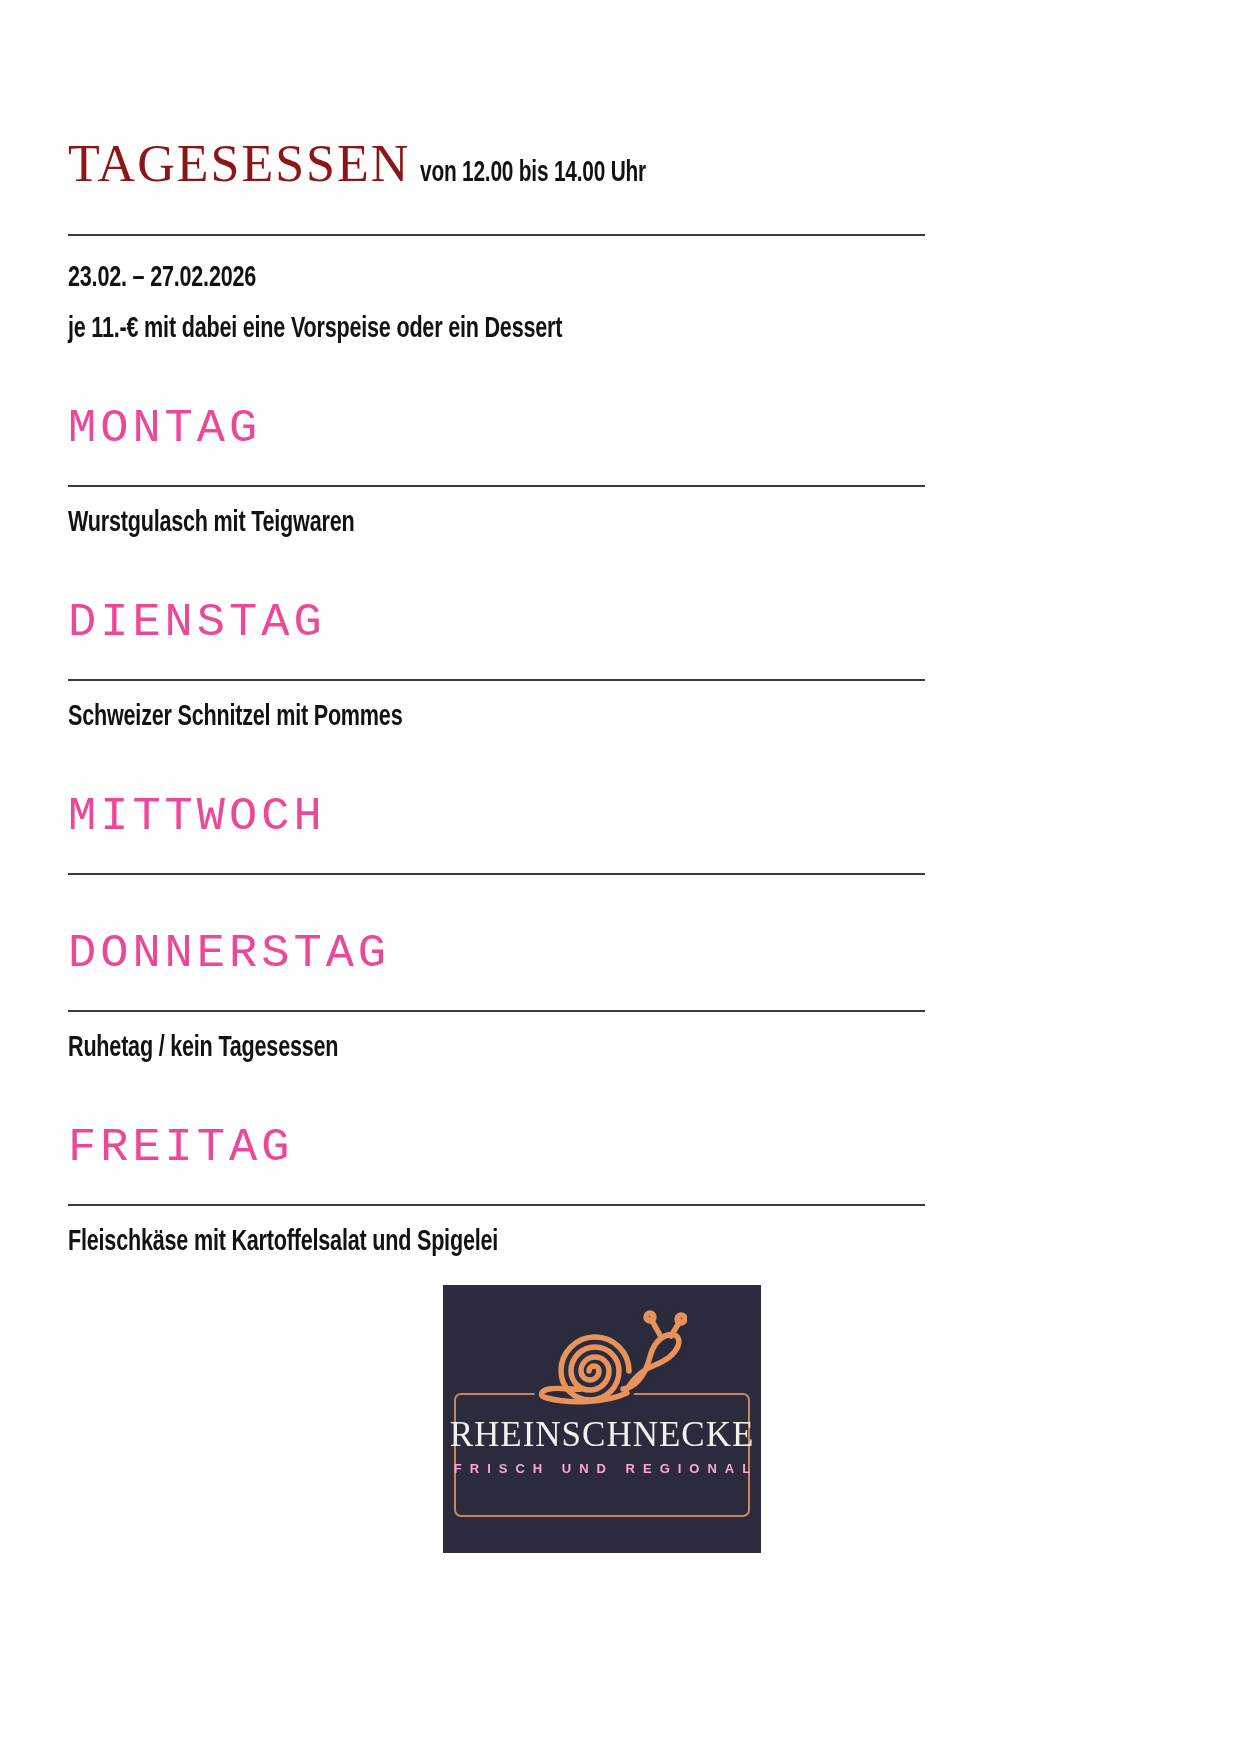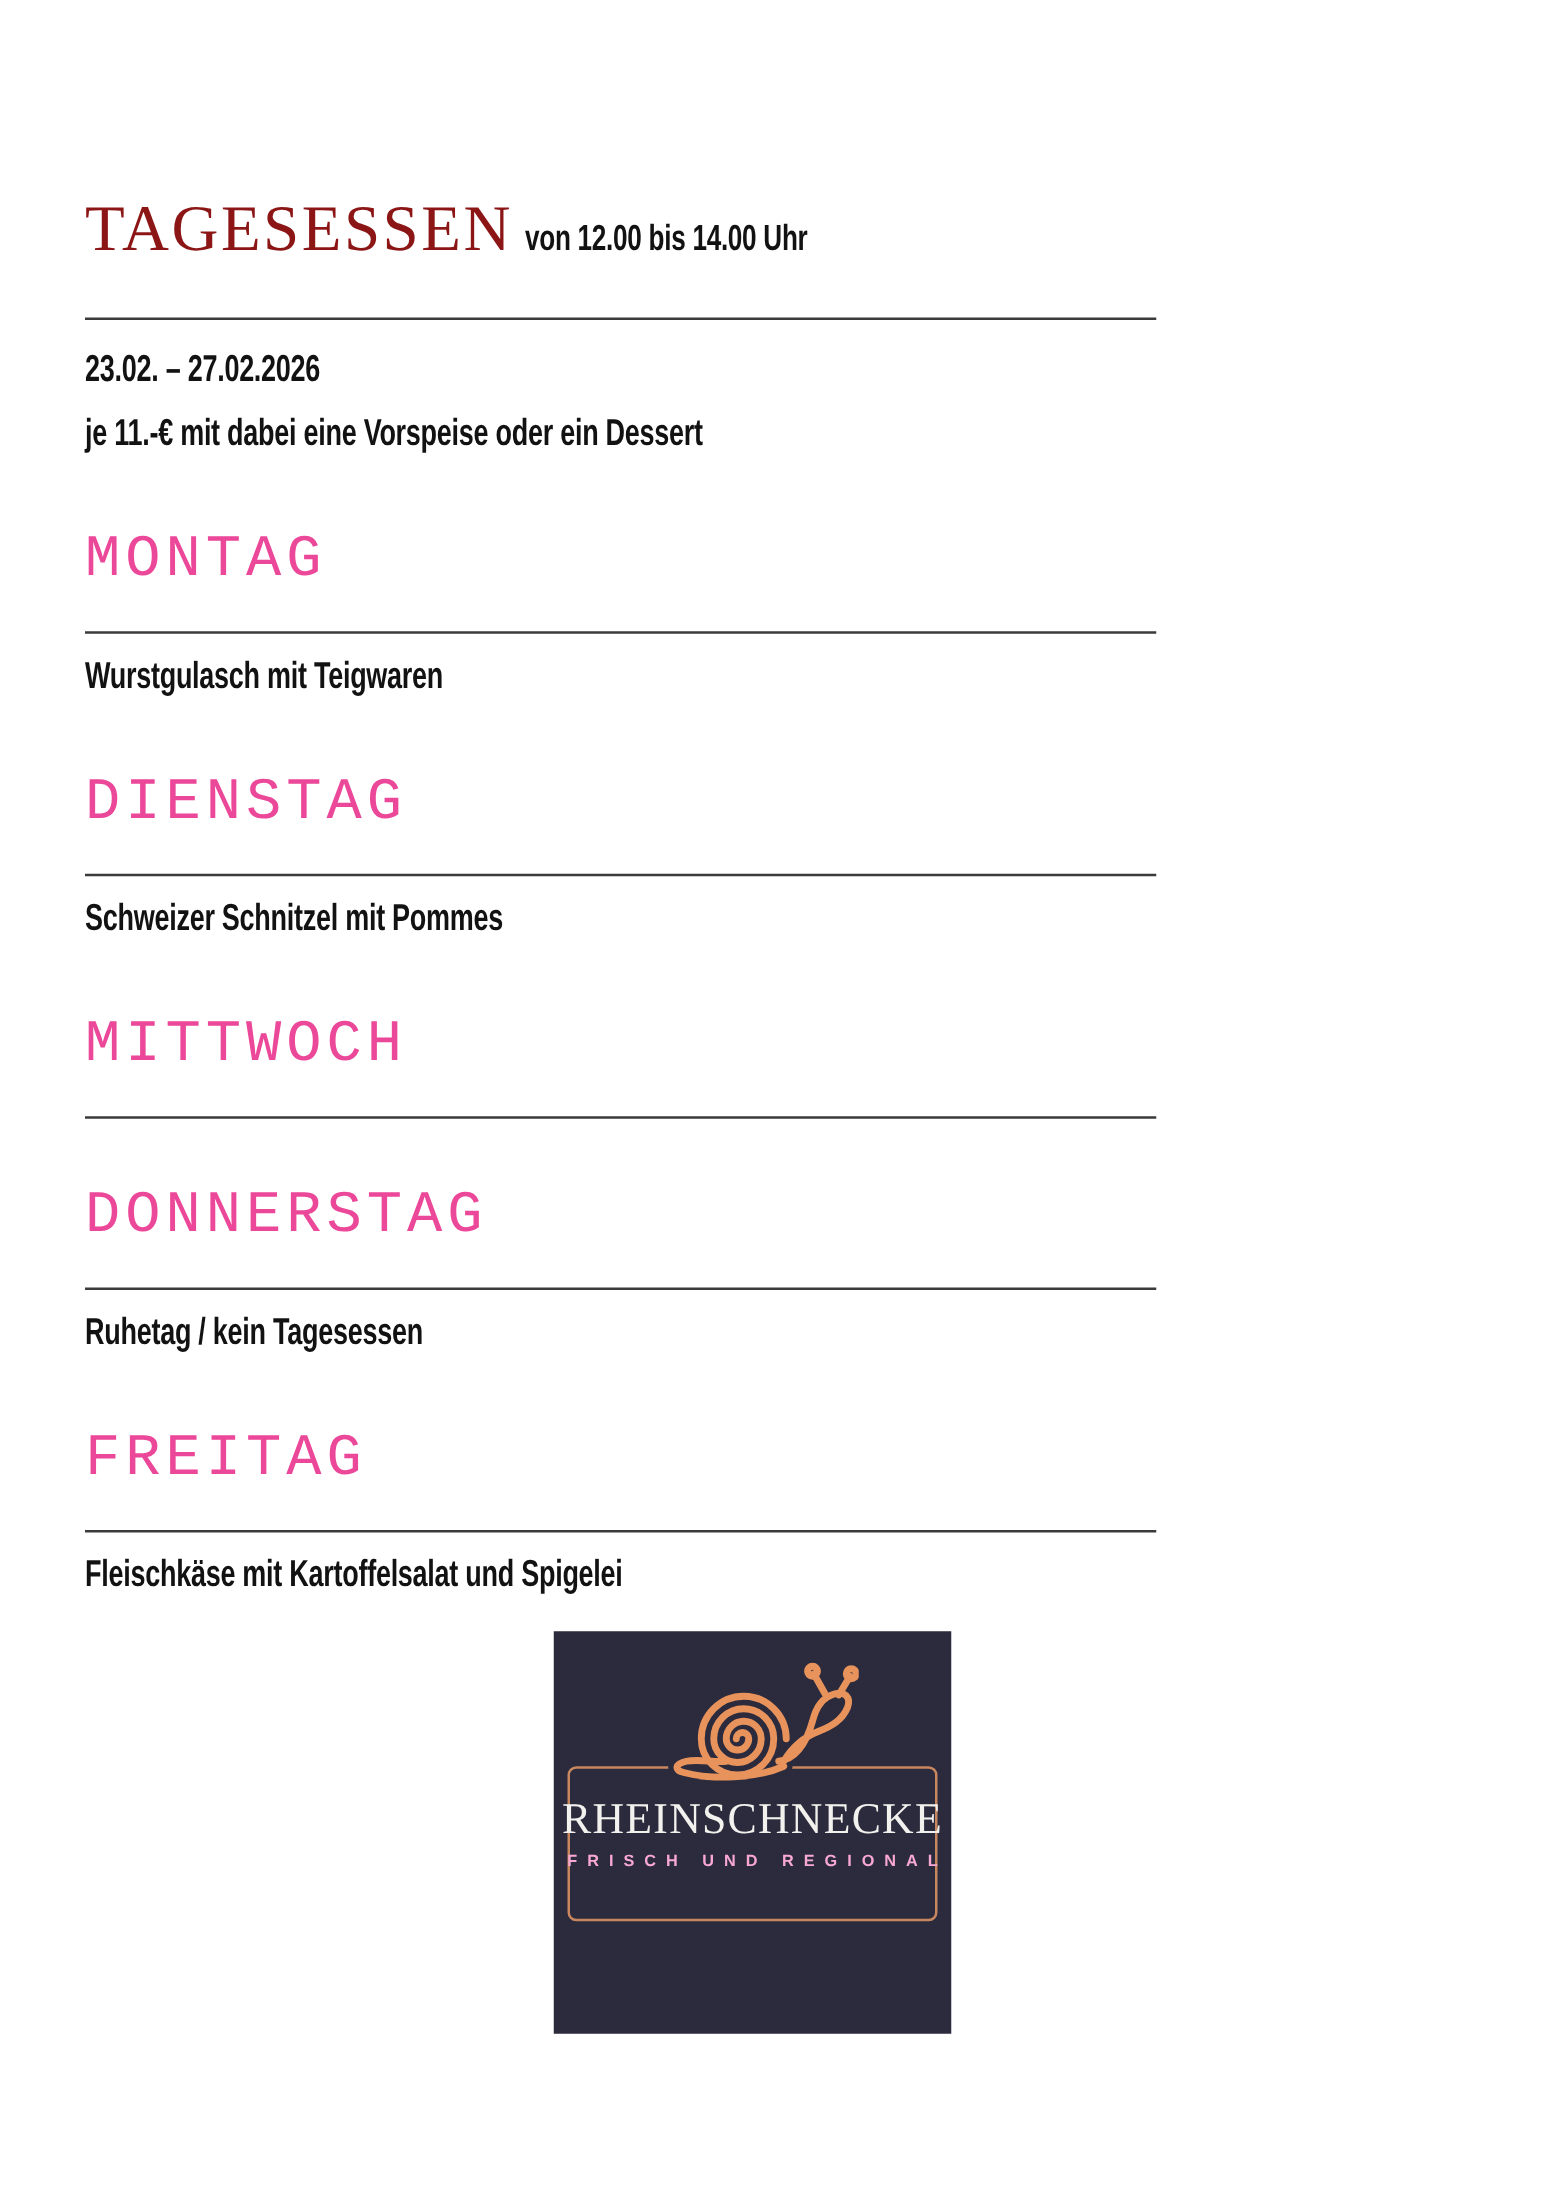--- a/index.html
+++ b/index.html
@@ -1,21 +1,21 @@
 <!DOCTYPE html>
 <html><head>
 <meta charset="utf-8">
 <style>
   html,body{margin:0;padding:0;background:#ffffff;}
   body{
     width:1240px;height:1754px;overflow:hidden;
     font-family:"Liberation Sans", sans-serif;
     color:#141414;
   }
-  .page{padding:134px 104px 0 68px;box-sizing:border-box;margin-top:20px;}
+  .page{padding:134px 104px 0 68px;box-sizing:border-box;}
 
   
   .cond{
     display:inline-block;
     font-weight:700;
     font-size:30px;
     letter-spacing:-0.3px;
     transform:scaleX(0.72);
     transform-origin:0 50%;
     white-space:nowrap;
@@ -55,21 +55,21 @@
     letter-spacing:4px;
     color:#ec4899;
   }
   .day-section hr.rule{margin-top:30px;}
   p.dish-line{margin-top:16px;}
 
   
   .logo-wrap{margin-top:22px;display:flex;justify-content:center;}
   .logo{
     position:relative;
-    width:318px;height:322px;
+    width:318px;height:268px;
     background:#2b2b3d;
     box-sizing:border-box;
   }
   .logo-frame{
     position:absolute;
     left:11px;right:11px;
     top:108px;height:120px;
     border:2px solid #c9875f;
     border-radius:7px;
   }

